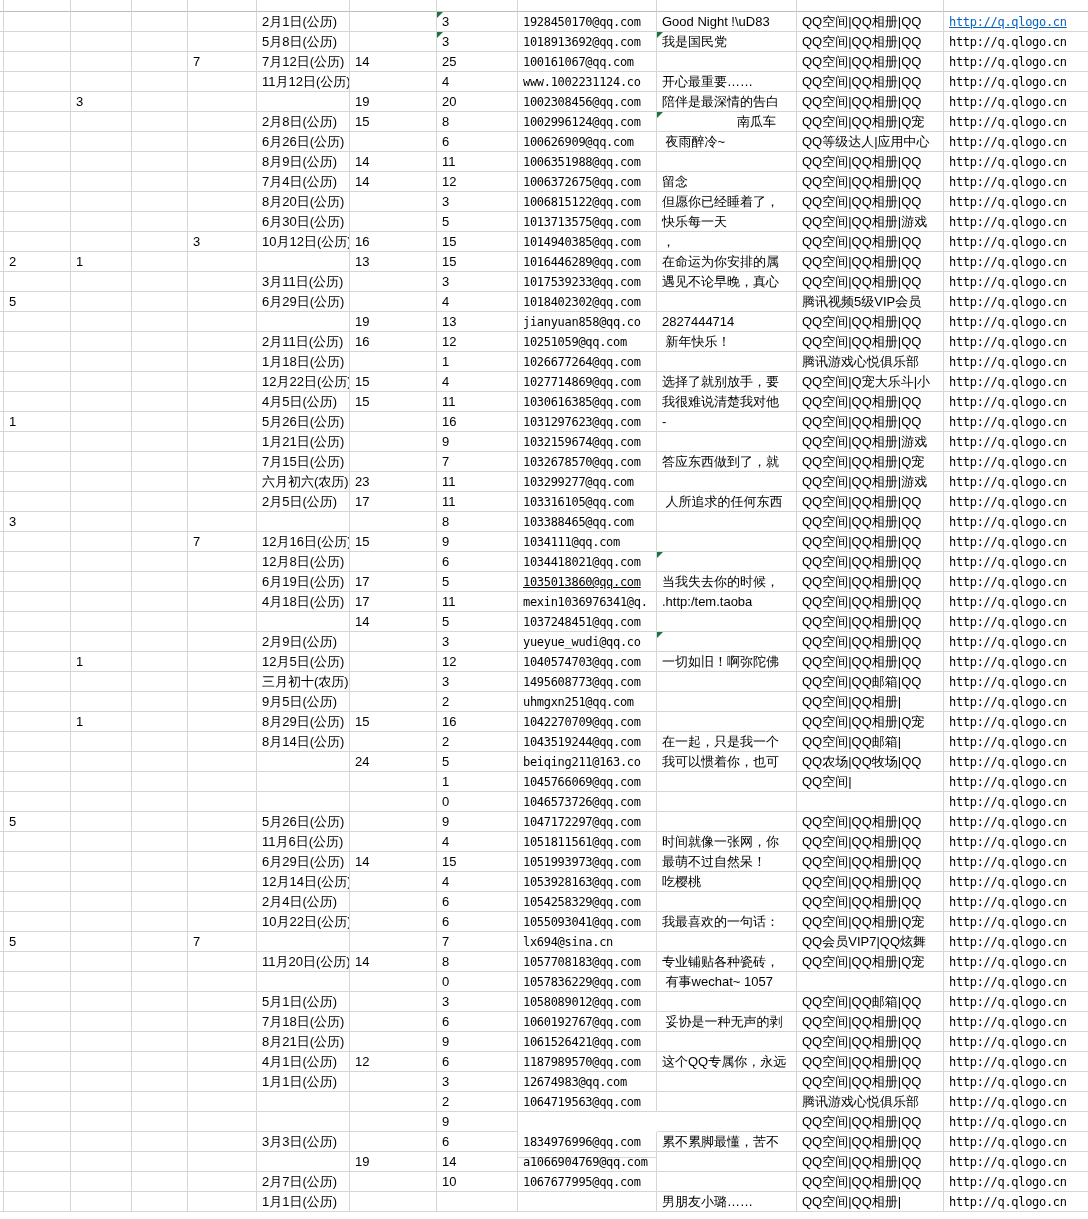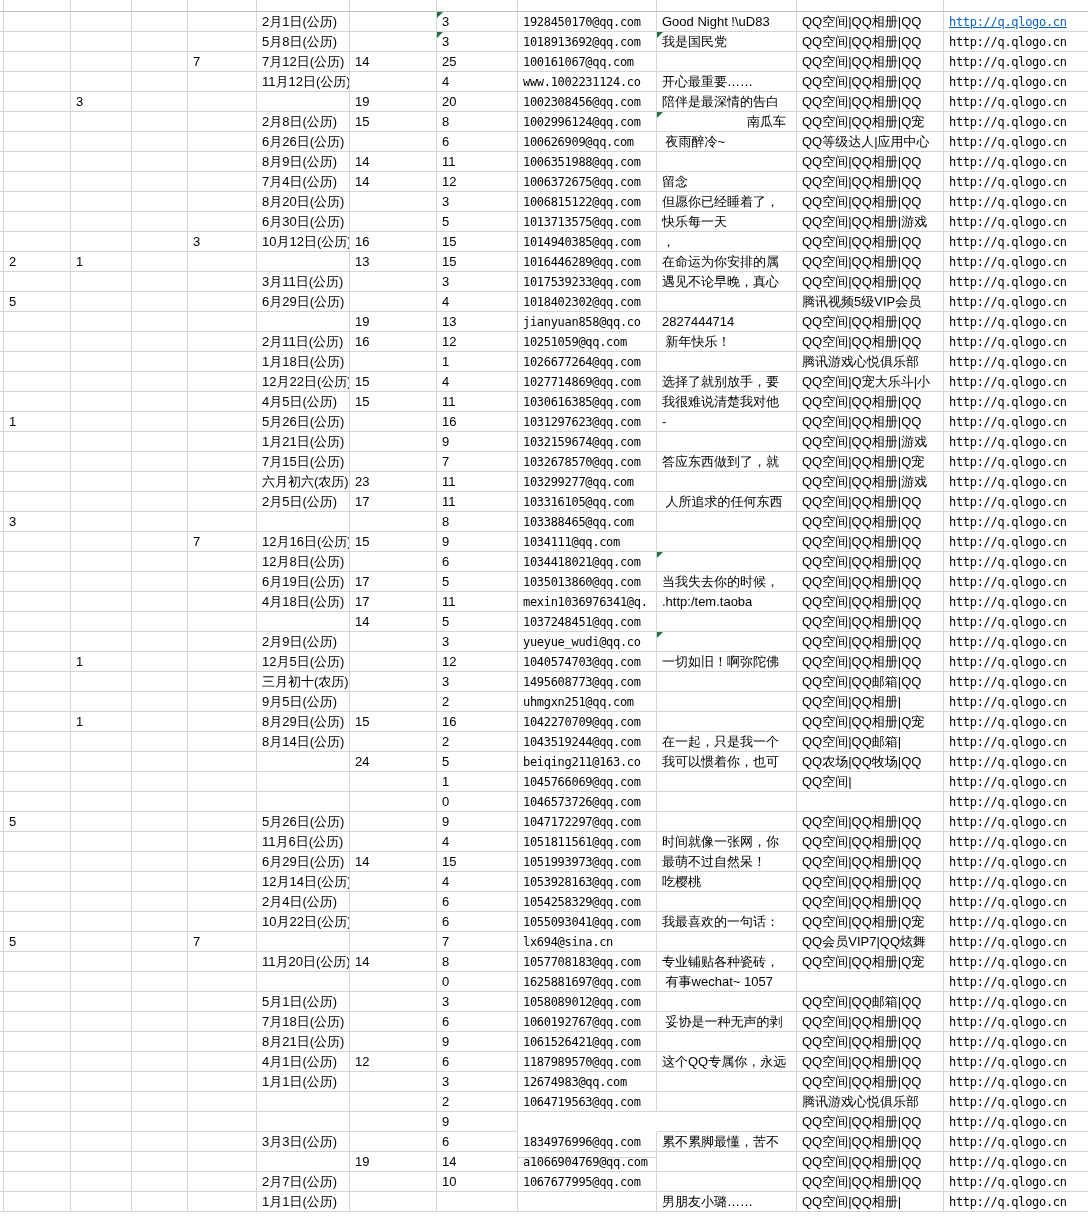--- a/index.html
+++ b/index.html
@@ -11,21 +11,21 @@
   .tr.stub{height:12px;}
   .td{box-sizing:border-box;flex:0 0 auto;position:relative;
       border-right:1px solid #d6d6d6;border-bottom:1px solid #d6d6d6;
       padding:2px 1px 0 5px;overflow:hidden;white-space:pre;
       font-size:13px;line-height:16px;}
   .tr.stub .td{border-bottom:1px solid #bfbfbf;}
   .tr.header .td{padding-top:3px;}
   .td.colA{padding:0;}
   .mono{font-family:"DejaVu Sans Mono",monospace;font-size:12px;letter-spacing:-0.3px;}
   .sig,.icons{font-size:13px;}
-  .ra{text-align:right;padding-right:10px;}
+  .ra{text-align:right;padding-right:20px;}
   .tri::before{content:"";position:absolute;top:0;left:0;width:0;height:0;
       border-top:6px solid #1e7145;border-right:6px solid transparent;}
   .hyperlink{color:#0563c1;text-decoration:underline;}
 </style>
 </head>
 <body>
 
 <div id="sheet">
     <div class="tr stub">
       <div class="td colA" style="width: 4px;"></div>
@@ -435,21 +435,21 @@
     </div>
     <div class="tr row">
       <div class="td colA" style="width: 4px;"></div>
       <div class="td" style="width: 67px;"></div>
       <div class="td" style="width: 61px;"></div>
       <div class="td" style="width: 56px;"></div>
       <div class="td" style="width: 69px;"></div>
       <div class="td" style="width: 93px;">6月19日(公历)</div>
       <div class="td" style="width: 87px;">17</div>
       <div class="td" style="width: 81px;">5</div>
-      <div class="td mono" style="width: 139px;">1035013860@qq.com</div>
+      <div class="td mono" style="width: 139px; text-decoration: underline;">1035013860@qq.com</div>
       <div class="td sig" style="width: 140px;">当我失去你的时候，</div>
       <div class="td icons" style="width: 147px;">QQ空间|QQ相册|QQ</div>
       <div class="td mono" style="width: 170px;">http://q.qlogo.cn</div>
     </div>
     <div class="tr row">
       <div class="td colA" style="width: 4px;"></div>
       <div class="td" style="width: 67px;"></div>
       <div class="td" style="width: 61px;"></div>
       <div class="td" style="width: 56px;"></div>
       <div class="td" style="width: 69px;"></div>
@@ -715,21 +715,21 @@
     </div>
     <div class="tr row">
       <div class="td colA" style="width: 4px;"></div>
       <div class="td" style="width: 67px;"></div>
       <div class="td" style="width: 61px;"></div>
       <div class="td" style="width: 56px;"></div>
       <div class="td" style="width: 69px;"></div>
       <div class="td" style="width: 93px;"></div>
       <div class="td" style="width: 87px;"></div>
       <div class="td" style="width: 81px;">0</div>
-      <div class="td mono" style="width: 139px;">1625881697@qq.com</div>
+      <div class="td mono" style="width: 139px;">1057836229@qq.com</div>
       <div class="td sig" style="width: 140px;"> 有事wechat~ 1057</div>
       <div class="td icons" style="width: 147px;"></div>
       <div class="td mono" style="width: 170px;">http://q.qlogo.cn</div>
     </div>
     <div class="tr row">
       <div class="td colA" style="width: 4px;"></div>
       <div class="td" style="width: 67px;"></div>
       <div class="td" style="width: 61px;"></div>
       <div class="td" style="width: 56px;"></div>
       <div class="td" style="width: 69px;"></div>

